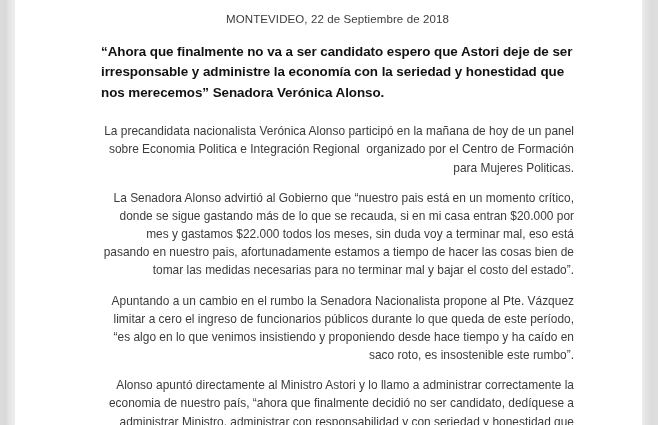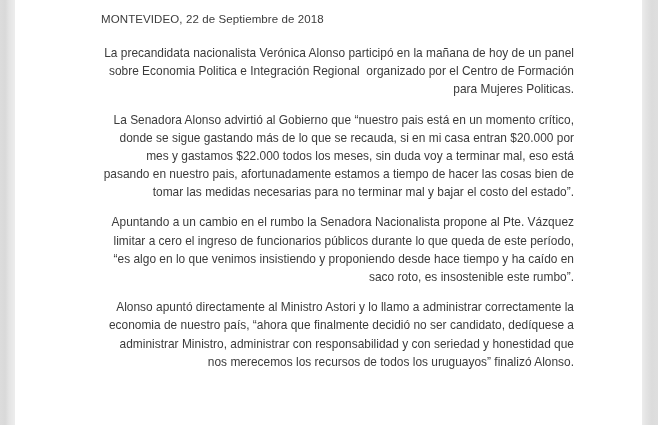--- a/index.html
+++ b/index.html
@@ -55,21 +55,21 @@
   }
 
   .page-inner {
     position: absolute;
     left: 86px;
     top: 0;
     width: 473px;
   }
 
   .dateline {
-    text-align: left;
+    text-align: center;
     font-size: 11.5px;
     color: #3c3c3c;
     letter-spacing: 0.1px;
     margin-top: 13px;
     white-space: nowrap;
   }
 
   .headline {
     margin-top: 17px;
     font-size: 13.4px;
@@ -98,20 +98,21 @@
 <div class="viewport">
 
   <div class="gutter-left"></div>
   <div class="gutter-right"></div>
 
   <div class="page">
     <div class="page-inner">
 
       <div class="dateline">MONTEVIDEO, 22 de Septiembre de 2018</div>
 
+      <div class="headline">“Ahora que finalmente no va a ser candidato espero que Astori deje de ser irresponsable y administre la economía con la seriedad y honestidad que nos merecemos” Senadora Verónica Alonso.</div>
 
       <p class="body-para gap-lg">La precandidata nacionalista Verónica Alonso participó en la mañana de hoy de un panel sobre Economia Politica e Integración Regional  organizado por el Centro de Formación para Mujeres Politicas.</p>
 
       <p class="body-para gap-md">La Senadora Alonso advirtió al Gobierno que “nuestro pais está en un momento crítico, donde se sigue gastando más de lo que se recauda, si en mi casa entran $20.000 por mes y gastamos $22.000 todos los meses, sin duda voy a terminar mal, eso está pasando en nuestro pais, afortunadamente estamos a tiempo de hacer las cosas bien de tomar las medidas necesarias para no terminar mal y bajar el costo del estado”.</p>
 
       <p class="body-para gap-md">Apuntando a un cambio en el rumbo la Senadora Nacionalista propone al Pte. Vázquez limitar a cero el ingreso de funcionarios públicos durante lo que queda de este período, “es algo en lo que venimos insistiendo y proponiendo desde hace tiempo y ha caído en saco roto, es insostenible este rumbo”.</p>
 
       <p class="body-para gap-md">Alonso apuntó directamente al Ministro Astori y lo llamo a administrar correctamente la economia de nuestro país, “ahora que finalmente decidió no ser candidato, dedíquese a administrar Ministro, administrar con responsabilidad y con seriedad y honestidad que nos merecemos los recursos de todos los uruguayos” finalizó Alonso.</p>
 
     </div>

